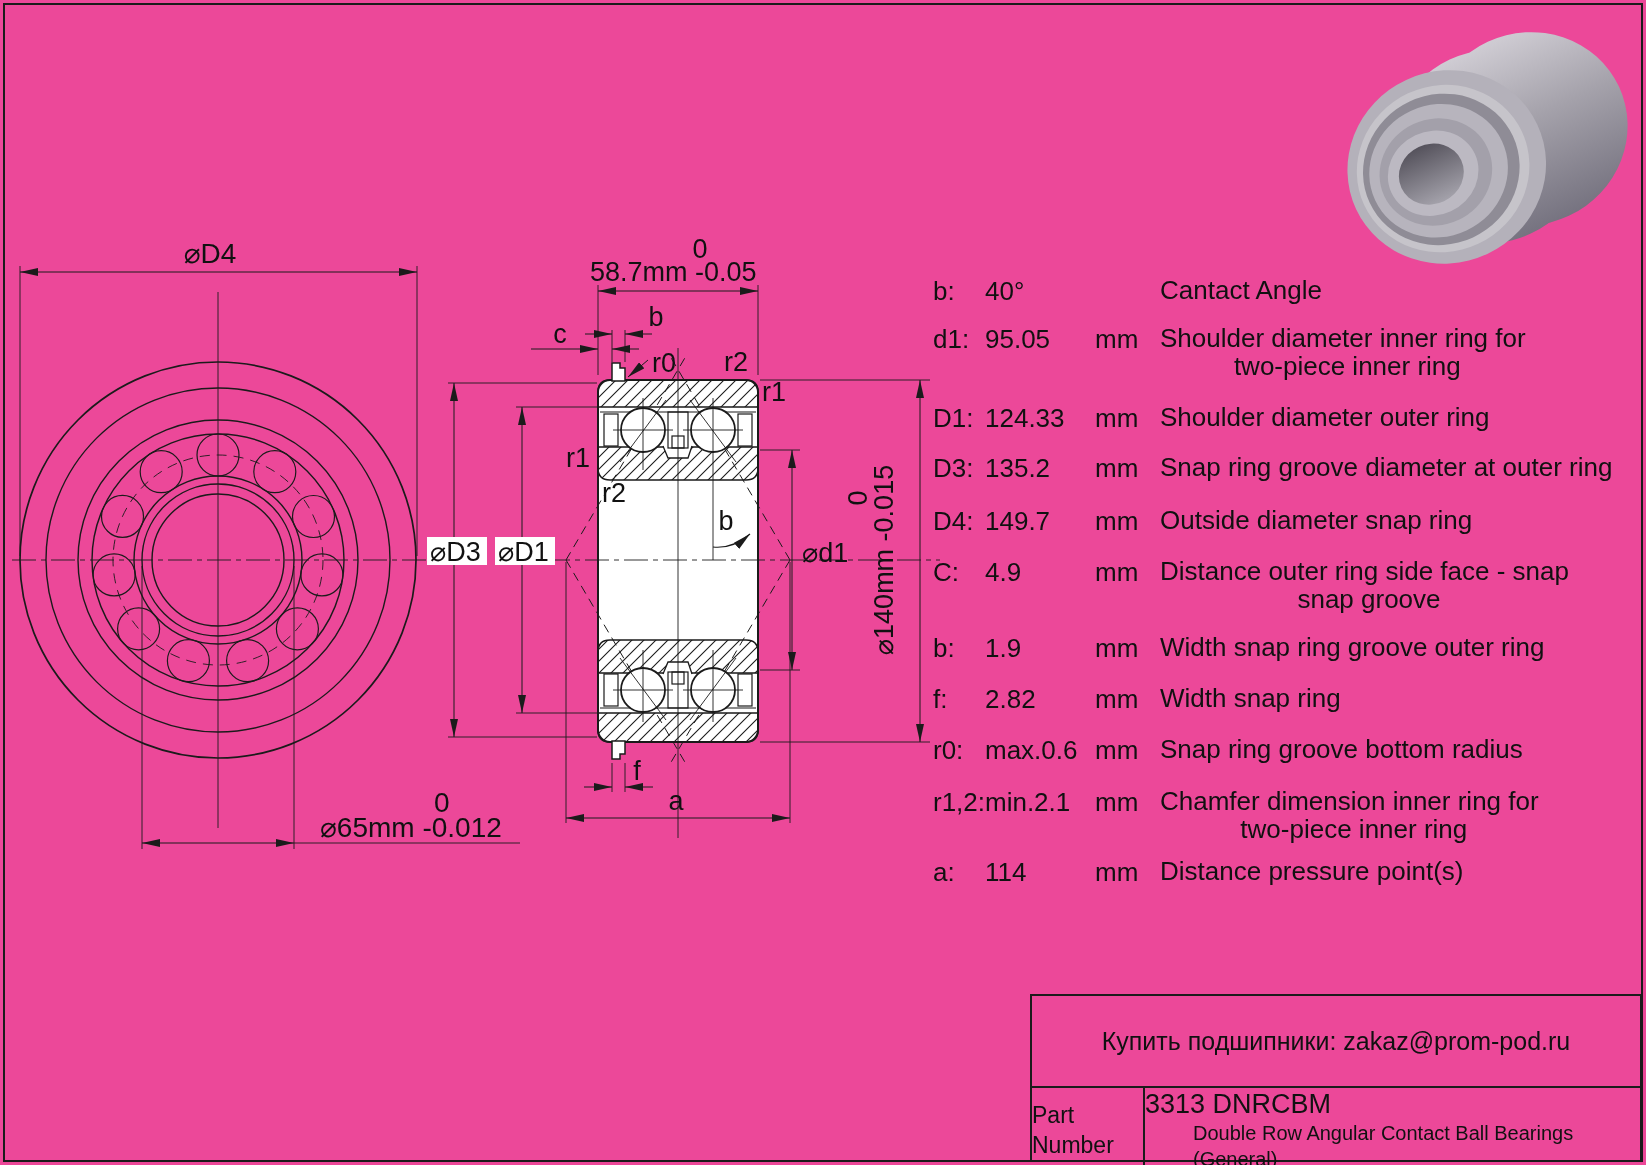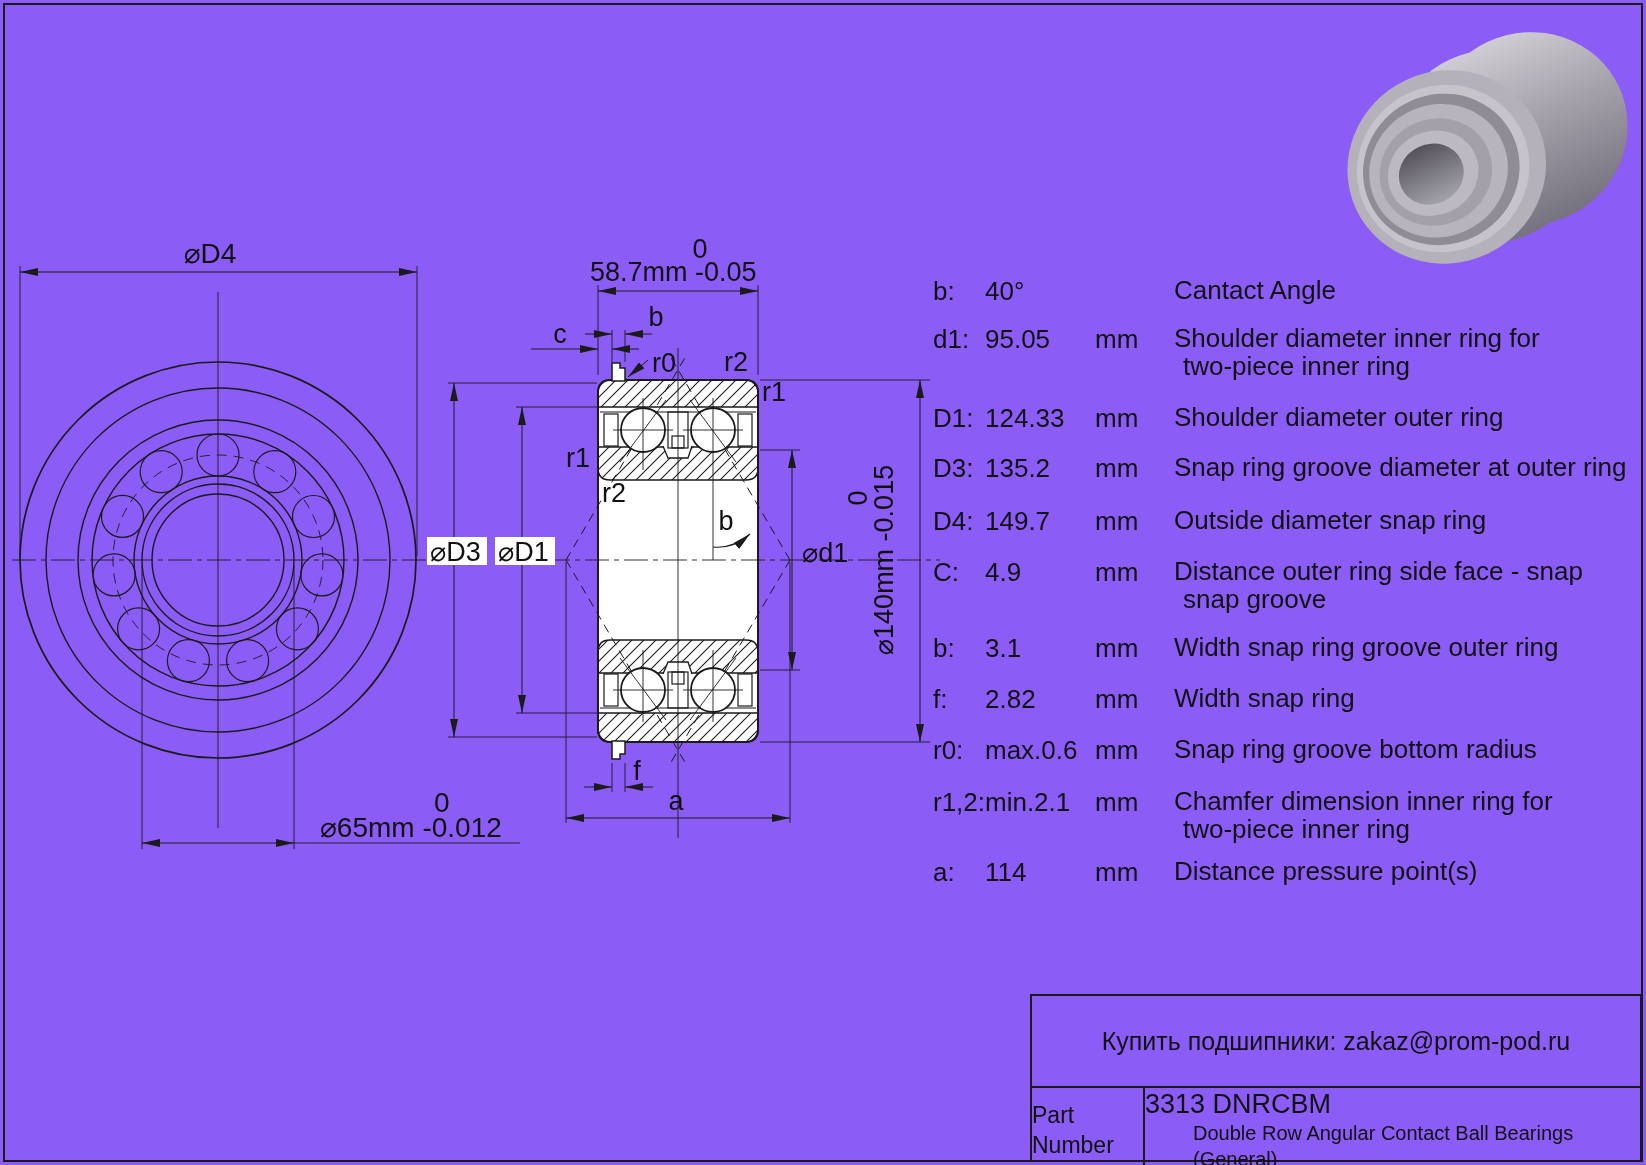--- a/index.html
+++ b/index.html
@@ -1,28 +1,28 @@
 <!DOCTYPE html>
 <html><head>
 <meta charset="utf-8">
 <style>
   html,body{margin:0;padding:0;background:#fff;}
-  #sheet{position:relative;width:1646px;height:1165px;background:#8b5cf6;
+  #sheet{position:relative;width:1646px;height:1165px;background:#ec4899;
          font-family:"Liberation Sans", sans-serif;color:#111;overflow:hidden;}
   .sheet-frame{position:absolute;left:3px;top:3px;width:1636px;height:1155px;
                border:2px solid #1b1b1b;}
   svg text{fill:#111;}
   
   #spec{position:absolute;left:0;top:0;width:1646px;height:1165px;font-size:26px;}
   .spec-row{position:absolute;left:933px;width:700px;}
   .spec-label{position:absolute;left:0;top:0;white-space:nowrap;}
   .spec-value{position:absolute;left:52px;top:0;white-space:nowrap;}
   .spec-unit{position:absolute;left:162px;top:0;white-space:nowrap;text-align:center;}
-  .spec-desc{position:absolute;left:241px;top:0;white-space:nowrap;line-height:28px;}
-  .spec-desc .d2{padding-left:9px;}
+  .spec-desc{position:absolute;left:227px;top:0;white-space:nowrap;line-height:28px;}
+  .spec-desc .d2{padding-left:9px;text-align:center;}
   
   #titleblock{position:absolute;left:1030px;top:994px;width:608px;height:164px;
               border:2px solid #1b1b1b;display:flex;flex-direction:column;}
   .tb-top{flex:0 0 90px;border-bottom:2px solid #1b1b1b;display:flex;
           align-items:center;justify-content:center;font-size:25px;}
   .tb-bottom{flex:1;display:flex;}
   .tb-partcell{flex:0 0 111px;border-right:2px solid #1b1b1b;display:flex;
                flex-direction:column;align-items:flex-start;justify-content:center;
                font-size:23px;line-height:30px;}
   .tb-numcell{flex:1;display:flex;flex-direction:column;align-items:flex-start;
@@ -288,21 +288,21 @@
       <span class="spec-label">C:</span>
       <span class="spec-value">4.9</span>
       <span class="spec-unit">mm</span>
       <span class="spec-desc">
           <div>Distance outer ring side face - snap</div>
           <div class="d2">snap groove</div>
         </span>
     </div>
     <div class="spec-row" style="top:633px">
       <span class="spec-label">b:</span>
-      <span class="spec-value">3.1</span>
+      <span class="spec-value">1.9</span>
       <span class="spec-unit">mm</span>
       <span class="spec-desc">
           <div>Width snap ring groove outer ring</div>
           <div class="d2"></div>
         </span>
     </div>
     <div class="spec-row" style="top:684px">
       <span class="spec-label">f:</span>
       <span class="spec-value">2.82</span>
       <span class="spec-unit">mm</span>

